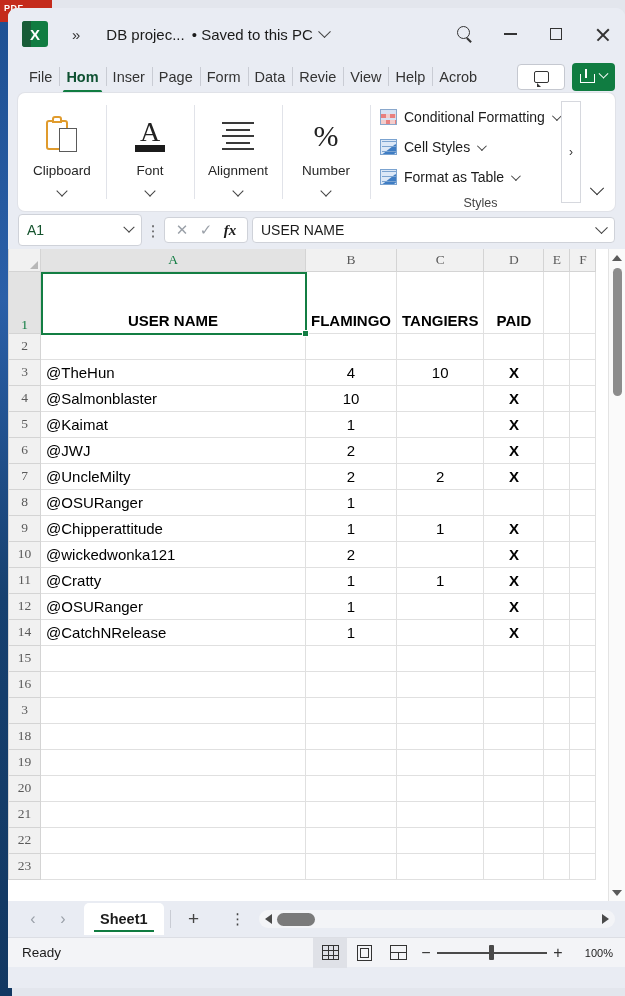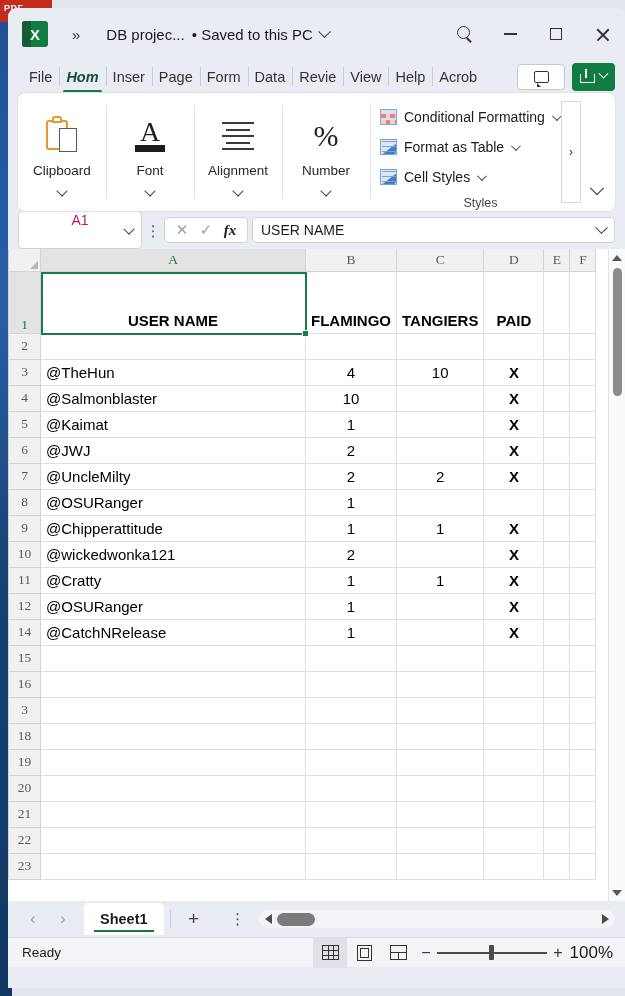--- a/index.html
+++ b/index.html
@@ -100,21 +100,21 @@
   }
   .tab {
     display: flex; align-items: center; justify-content: center;
     padding: 0 7px; font-size: 14.5px; color: #333; position: relative;
     cursor: default; overflow: hidden; white-space: nowrap;
   }
   .tab + .tab::before {
     content: ""; position: absolute; left: 0; top: 7px; bottom: 7px; width: 1px;
     background: #c9ccd4;
   }
-  .tab.active { color: #0f5132; font-weight: bold; font-style: italic; }
+  .tab.active { color: #0f5132; font-weight: bold; }
   .tab.active::after {
     content: ""; position: absolute; left: 4px; right: 4px; bottom: 0; height: 3px;
     background: #107c41; border-radius: 2px;
   }
   .tab-spacer { flex: 1; }
   .comment-btn {
     align-self: center; width: 48px; height: 26px; background: #fff;
     border: 1px solid #c5c8d0; border-radius: 4px;
     display: flex; align-items: center; justify-content: center; margin-right: 7px;
     cursor: default;
@@ -244,24 +244,23 @@
     position: absolute; right: 8px; bottom: 10px; width: 20px; height: 20px;
     display: flex; align-items: center; justify-content: center; cursor: default;
   }
   .ribbon-collapse i {
     width: 10px; height: 10px; border-right: 1.7px solid #333; border-bottom: 1.7px solid #333;
     transform: rotate(45deg) translate(-2px,-2px);
   }
   
   .fbar { height: 38px; display: flex; align-items: center; padding: 0 10px; gap: 0; }
   .namebox {
-    width: 124px; height: 38px; background: #fff; border: 1px solid #cfd2d9; border-radius: 4px;
-    display: flex; align-items: center; padding: 0 8px; font-size: 14px; color: #be185d;
+    width: 124px; height: 32px; background: #fff; border: 1px solid #cfd2d9; border-radius: 4px;
+    display: flex; align-items: center; padding: 0 8px; font-size: 14px; color: #14532d;
     cursor: default;
-    flex-direction: column;
   }
   .namebox .nb-chev {
     margin-left: auto; width: 8px; height: 8px;
     border-right: 1.5px solid #444; border-bottom: 1.5px solid #444;
     transform: rotate(45deg) translate(-2px,-2px);
   }
   .fb-dots {
     width: 22px; text-align: center; font-size: 15px; color: #555; letter-spacing: 0; cursor: default;
     line-height: 1;
   }
@@ -422,21 +421,21 @@
   .zoom-minus, .zoom-plus { font-size: 16px; color: #333; width: 22px; text-align: center; cursor: default; }
   .zoom-track {
     width: 110px; height: 30px; position: relative; display: flex; align-items: center; cursor: default;
   }
   .zoom-track::before {
     content:""; position: absolute; left: 0; right: 0; top: 14.5px; height: 1.5px; background: #4a4a4a;
   }
   .zoom-thumb {
     position: absolute; left: 52px; width: 5px; height: 15px; background: #4a4a4a; border-radius: 1px;
   }
-  .zoom-pct { font-size: 17px; color: #1b1b1b; width: 44px; text-align: right; }
+  .zoom-pct { font-size: 11px; color: #1b1b1b; width: 44px; text-align: right; }
 </style>
 </head>
 <body>
 
 <div id="app">
 
   <div class="backdrop-left"></div>
   <div class="backdrop-pdf">
     <span>PDF</span>
   </div>
@@ -538,26 +537,26 @@
       </div>
 
       <div class="styles-group">
         <div class="srow">
           <span class="s-ico cf"></span>
           <span class="slabel">Conditional Formatting</span>
           <span class="schev"></span>
         </div>
         <div class="srow">
           <span class="s-ico tbl"></span>
-          <span class="slabel">Format as Table</span>
+          <span class="slabel">Cell Styles</span>
           <span class="schev"></span>
         </div>
         <div class="srow">
           <span class="s-ico tbl"></span>
-          <span class="slabel">Cell Styles</span>
+          <span class="slabel">Format as Table</span>
           <span class="schev"></span>
         </div>
         <div class="styles-caption">Styles</div>
       </div>
 
       <div class="ribbon-scroll">›</div>
       <div class="ribbon-collapse">
         <i></i>
       </div>
     </div>

